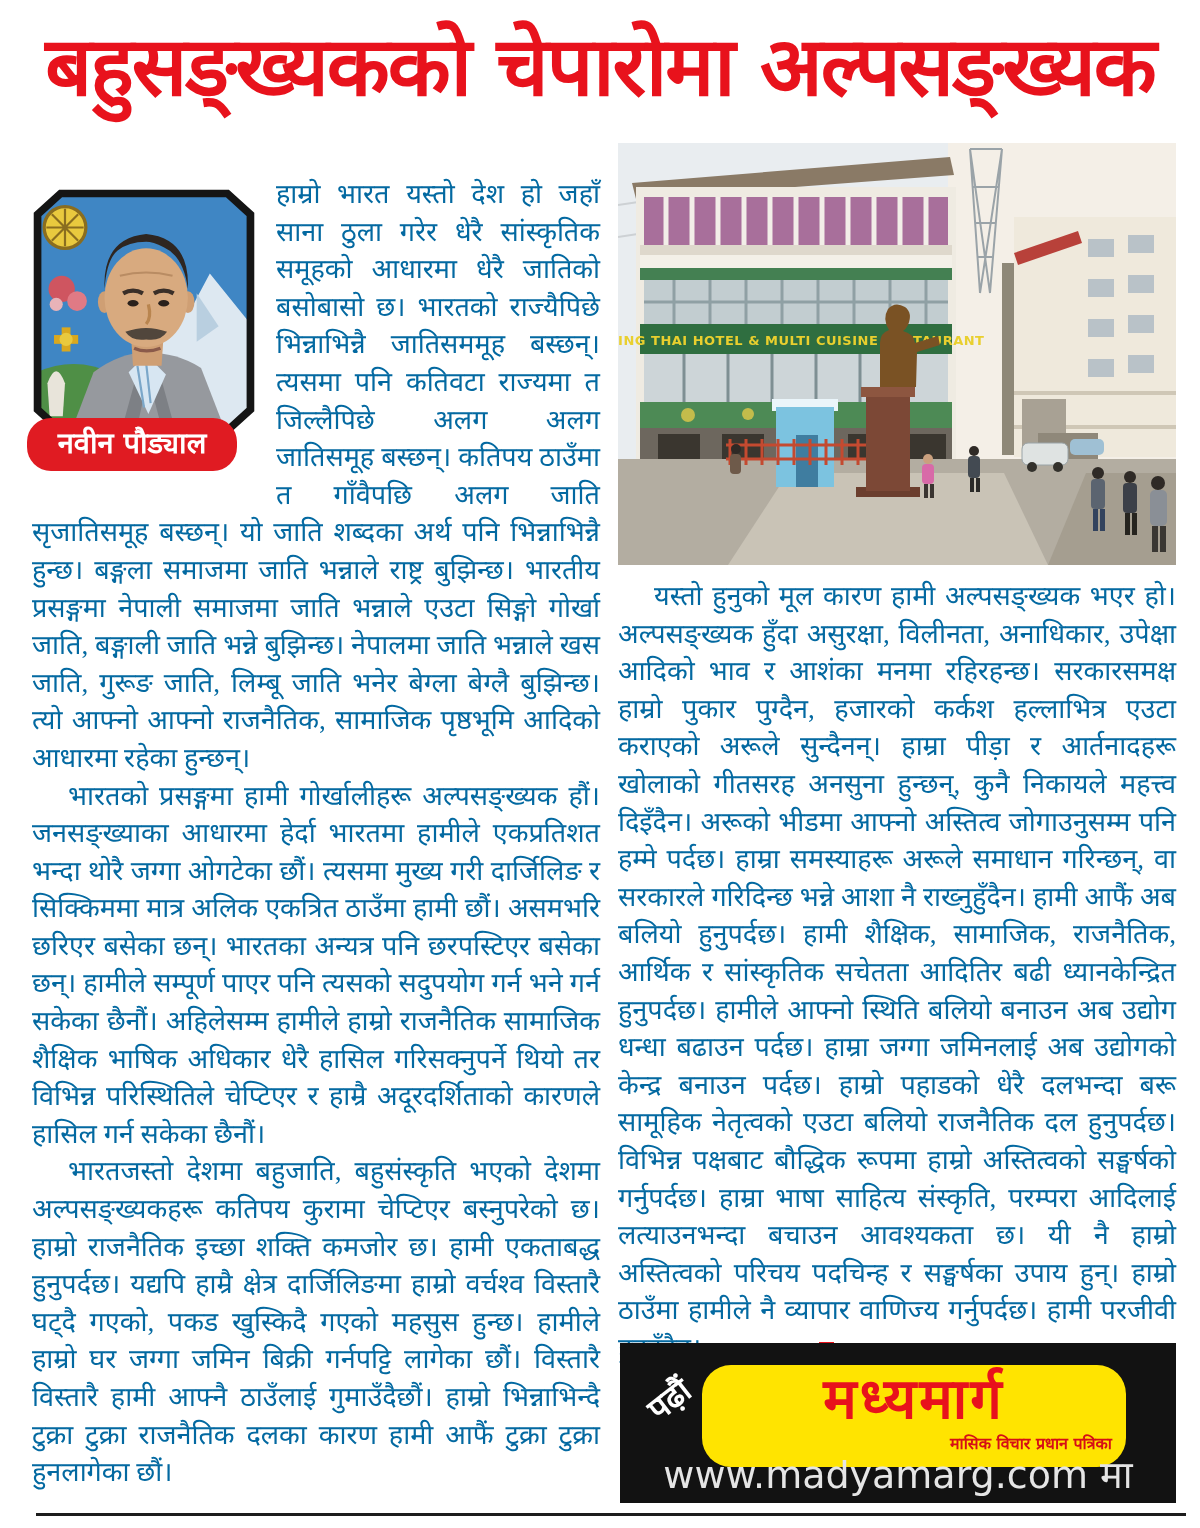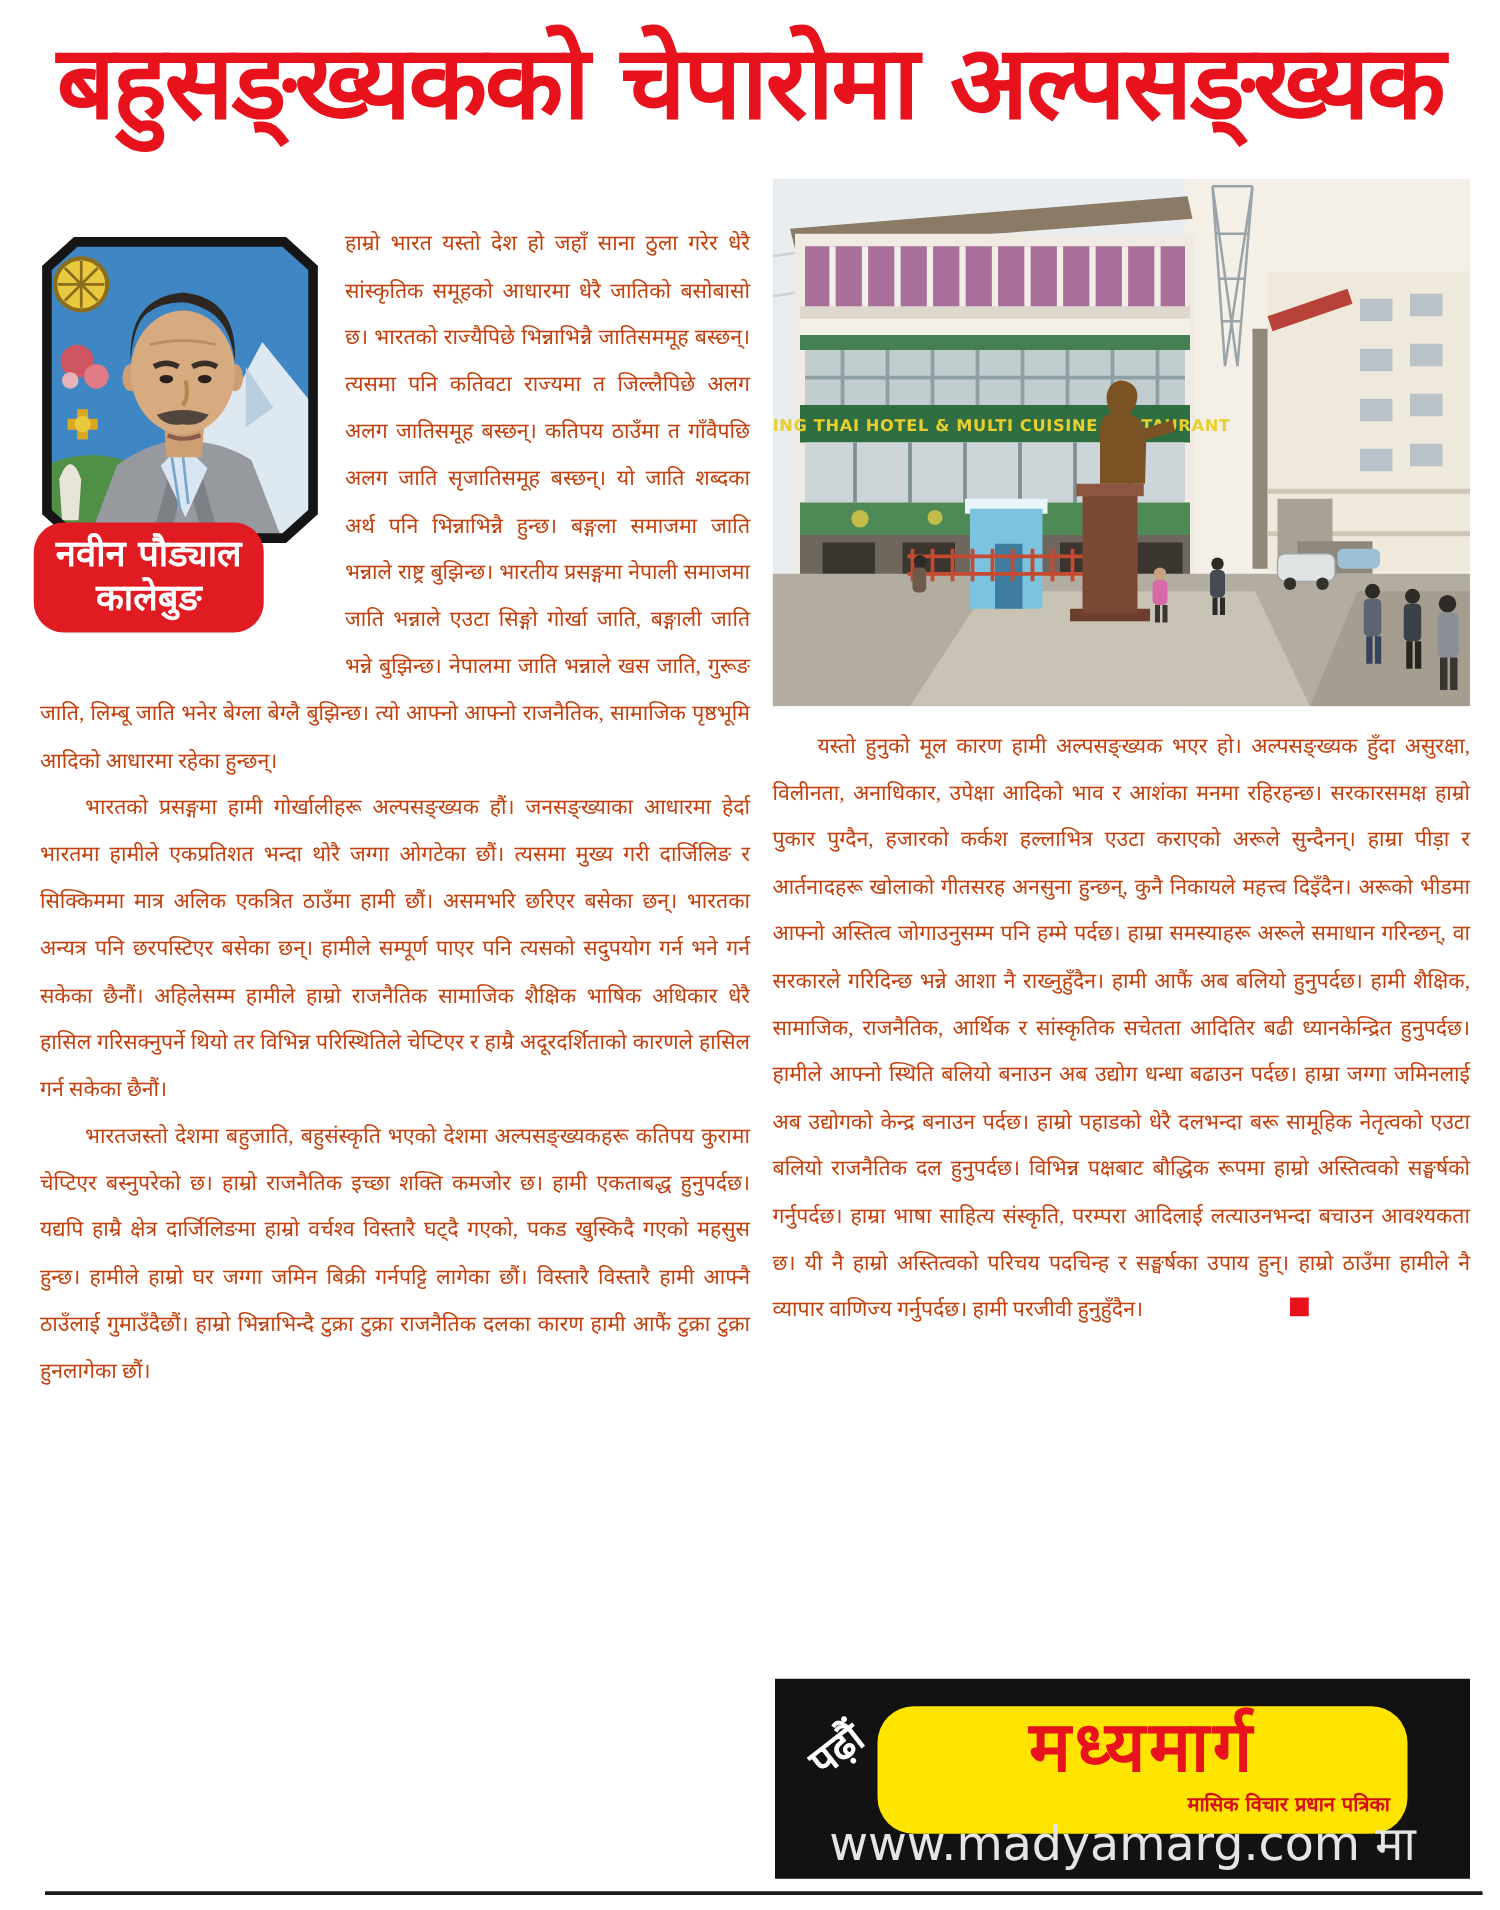--- a/index.html
+++ b/index.html
@@ -8,26 +8,26 @@
          font-family:"Liberation Serif", serif; color:#141414; }
 
   .headline { position:absolute; top:-8px; left:0; width:1200px; text-align:center;
               font-family:"DejaVu Sans", sans-serif; font-weight:700;
               font-size:82px; line-height:150px; color:#e8121c; letter-spacing:-2px;
               white-space:nowrap; }
 
   .left-col { position:absolute; left:32px; top:176px; width:568px; }
   .right-col { position:absolute; left:618px; top:143px; width:558px; }
 
-  .article-text p { text-align:justify; font-size:17px; line-height:37.6px; color:#c2410c; }
+  .article-text p { text-align:justify; font-size:27px; line-height:37.6px; color:#0369a1; }
   .article-text p.indent { text-indent:36px; }
 
   .photo-float { float:left; width:232px; margin:12px 12px 26px 0; }
   .author-photo-svg { display:block; }
-  .nameplate { width:184px; margin-left:-5px; margin-top:-18px; position:relative;
+  .nameplate { width:210px; margin-left:-5px; margin-top:-18px; position:relative;
                background:#e01b22; border-radius:24px; padding:8px 4px 10px 4px;
                text-align:center; color:#ffffff; font-weight:700;
                font-family:"DejaVu Sans", sans-serif; }
   .nameplate .np-line { display:block; font-size:29px; line-height:35px; }
 
   .street-photo-svg { display:block; margin-bottom:13px; }
 
   .end-square { display:inline-block; width:15px; height:15px; background:#e8121c;
                 margin-left:118px; vertical-align:baseline; }
 
@@ -90,21 +90,20 @@
         <ellipse cx="92" cy="105" rx="5" ry="3" fill="#2a211c"></ellipse>
         <ellipse cx="120" cy="105" rx="5" ry="3" fill="#2a211c"></ellipse>
         <path d="M106,106 Q109,118 104,124" stroke="#b9854f" stroke-width="3" fill="none"></path>
         <path d="M85,131 Q104,124 123,131 Q117,140 104,138 Q91,140 85,131 Z" fill="#51463c"></path>
         <path d="M93,146 Q104,151 117,146" stroke="#8a5a4a" stroke-width="3" fill="none"></path>
       </g>
       <path d="M26,5 L178,5 L199,24 L199,202 L178,221 L26,221 L5,202 L5,24 Z" fill="none" stroke="#151515" stroke-width="7"></path>
     </svg>
     <div class="nameplate">
       <span class="np-line">नवीन पौड्याल</span>
-      <span class="np-line">कालेबुङ</span>
     </div>
   </div>
   <p>हाम्रो भारत यस्तो देश हो जहाँ साना ठुला गरेर धेरै सांस्कृतिक समूहको आधारमा धेरै जातिको बसोबासो छ। भारतको राज्यैपिछे भिन्नाभिन्नै जातिसममूह बस्छन्। त्यसमा पनि कतिवटा राज्यमा त जिल्लैपिछे अलग अलग जातिसमूह बस्छन्। कतिपय ठाउँमा त गाँवैपछि अलग जाति सृजातिसमूह बस्छन्। यो जाति शब्दका अर्थ पनि भिन्नाभिन्नै हुन्छ। बङ्गला समाजमा जाति भन्नाले राष्ट्र बुझिन्छ। भारतीय प्रसङ्गमा नेपाली समाजमा जाति भन्नाले एउटा सिङ्गो गोर्खा जाति, बङ्गाली जाति भन्ने बुझिन्छ। नेपालमा जाति भन्नाले खस जाति, गुरूङ जाति, लिम्बू जाति भनेर बेग्ला बेग्लै बुझिन्छ। त्यो आफ्नो आफ्नो राजनैतिक, सामाजिक पृष्ठभूमि आदिको आधारमा रहेका हुन्छन्।</p>
   <p class="indent">भारतको प्रसङ्गमा हामी गोर्खालीहरू अल्पसङ्ख्यक हौं। जनसङ्ख्याका आधारमा हेर्दा भारतमा हामीले एकप्रतिशत भन्दा थोरै जग्गा ओगटेका छौं। त्यसमा मुख्य गरी दार्जिलिङ र सिक्किममा मात्र अलिक एकत्रित ठाउँमा हामी छौं। असमभरि छरिएर बसेका छन्। भारतका अन्यत्र पनि छरपस्टिएर बसेका छन्। हामीले सम्पूर्ण पाएर पनि त्यसको सदुपयोग गर्न भने गर्न सकेका छैनौं। अहिलेसम्म हामीले हाम्रो राजनैतिक सामाजिक शैक्षिक भाषिक अधिकार धेरै हासिल गरिसक्नुपर्ने थियो तर विभिन्न परिस्थितिले चेप्टिएर र हाम्रै अदूरदर्शिताको कारणले हासिल गर्न सकेका छैनौं।</p>
   <p class="indent">भारतजस्तो देशमा बहुजाति, बहुसंस्कृति भएको देशमा अल्पसङ्ख्यकहरू कतिपय कुरामा चेप्टिएर बस्नुपरेको छ। हाम्रो राजनैतिक इच्छा शक्ति कमजोर छ। हामी एकताबद्ध हुनुपर्दछ। यद्यपि हाम्रै क्षेत्र दार्जिलिङमा हाम्रो वर्चश्व विस्तारै घट्दै गएको, पकड खुस्किदै गएको महसुस हुन्छ। हामीले हाम्रो घर जग्गा जमिन बिक्री गर्नपट्टि लागेका छौं। विस्तारै विस्तारै हामी आफ्नै ठाउँलाई गुमाउँदैछौं। हाम्रो भिन्नाभिन्दै टुक्रा टुक्रा राजनैतिक दलका कारण हामी आफैं टुक्रा टुक्रा हुनलागेका छौं।</p>
 </div>
 
 <div class="right-col article-text">
   <svg class="street-photo-svg" width="558" height="422" viewBox="0 0 558 422">
     <rect width="558" height="422" fill="#e9edf0"></rect>

